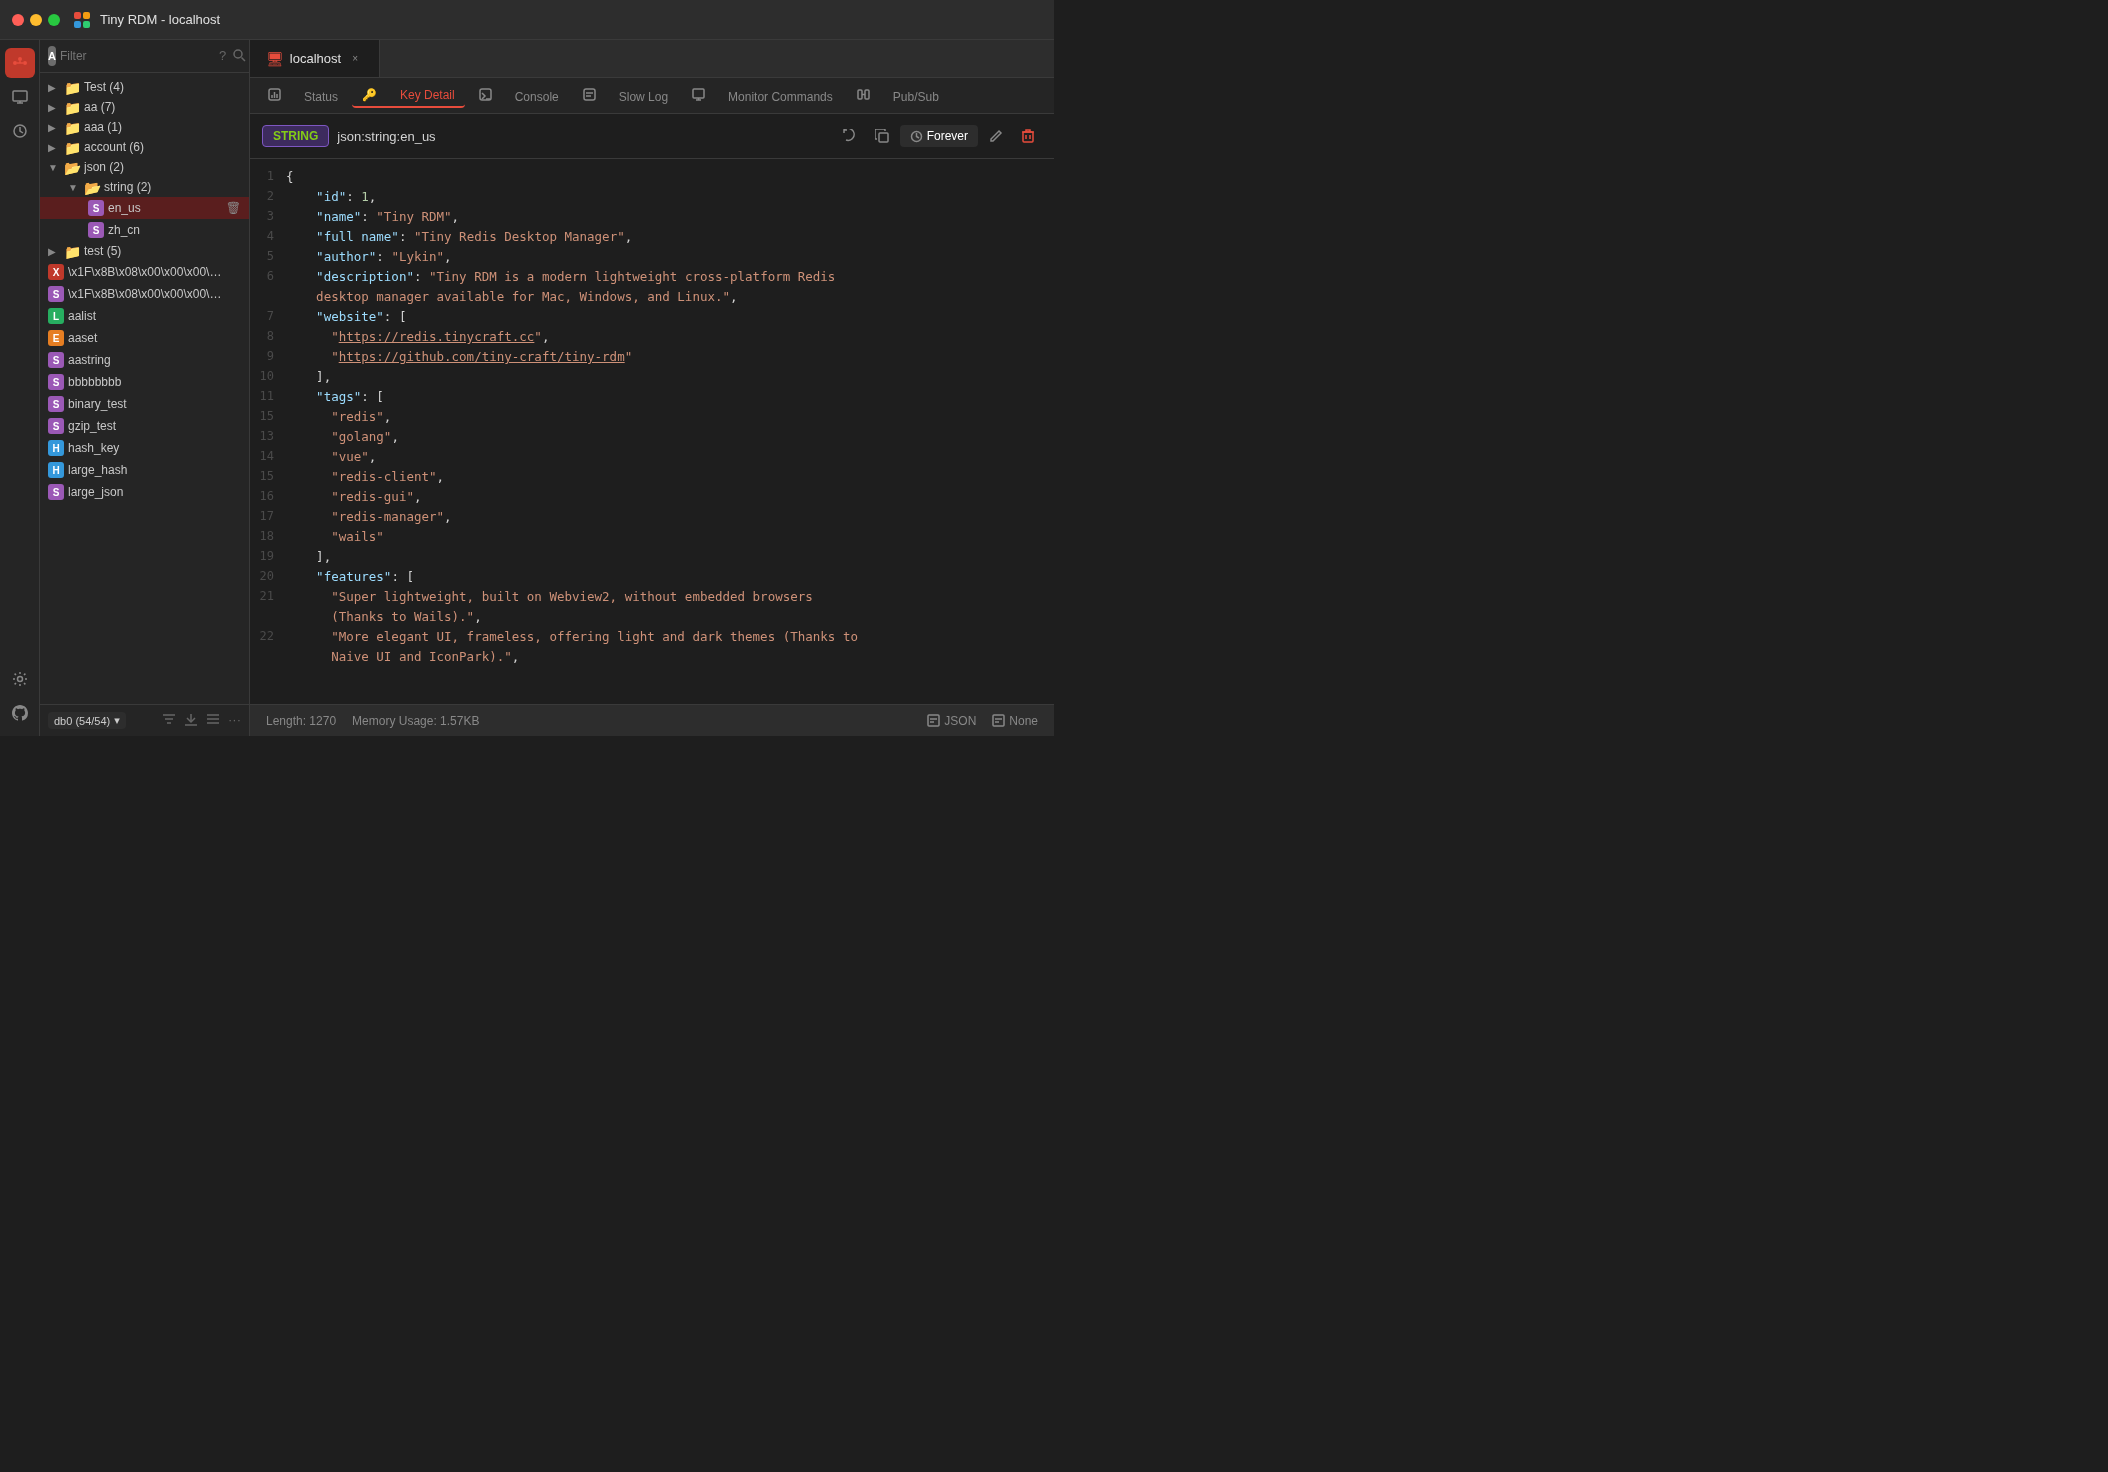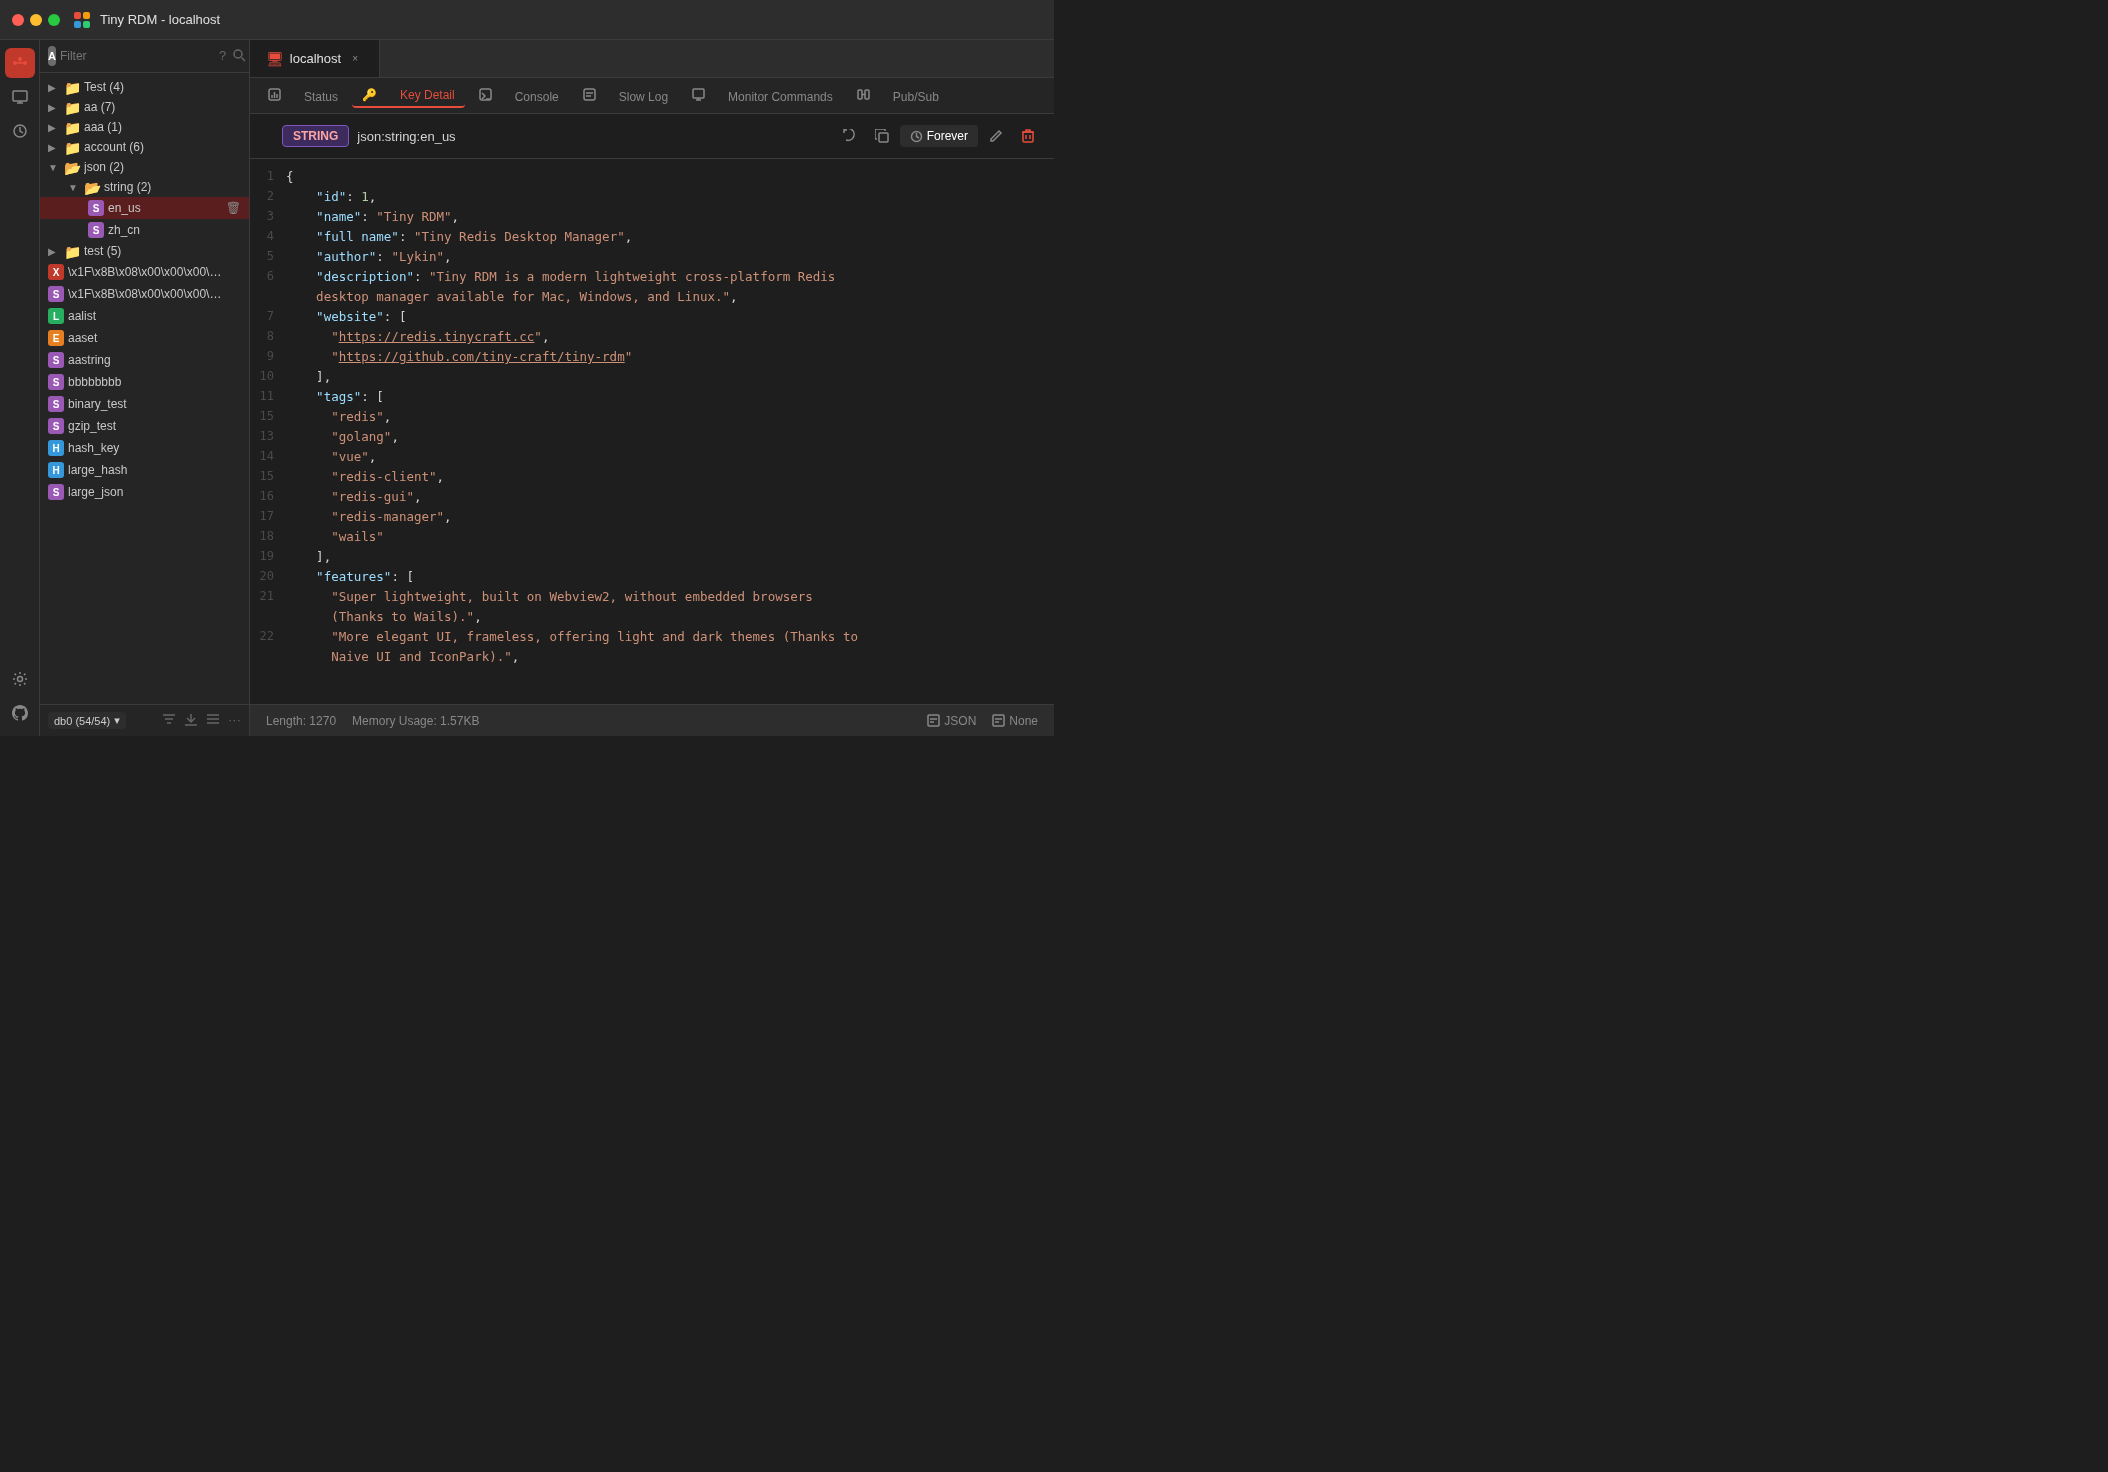--- a/index.html
+++ b/index.html
@@ -308,27 +308,26 @@
     .key-toolbar {
       display: flex;
       align-items: center;
       padding: 8px 12px;
       gap: 8px;
       border-bottom: 1px solid #3a3a3a;
       background: #1e1e1e;
     }
     .key-type-badge {
       background: #3d2b5e;
-      color: #fca5a5;
+      color: #84cc16;
       border: 1px solid #7e57c2;
       padding: 3px 10px;
       border-radius: 4px;
       font-size: 12px;
       font-weight: bold;
-      margin-left: 20px;
     }
     .key-name-input {
       flex: 1;
       background: transparent;
       border: none;
       outline: none;
       color: #d4d4d4;
       font-size: 13px;
     }
     .toolbar-actions {

